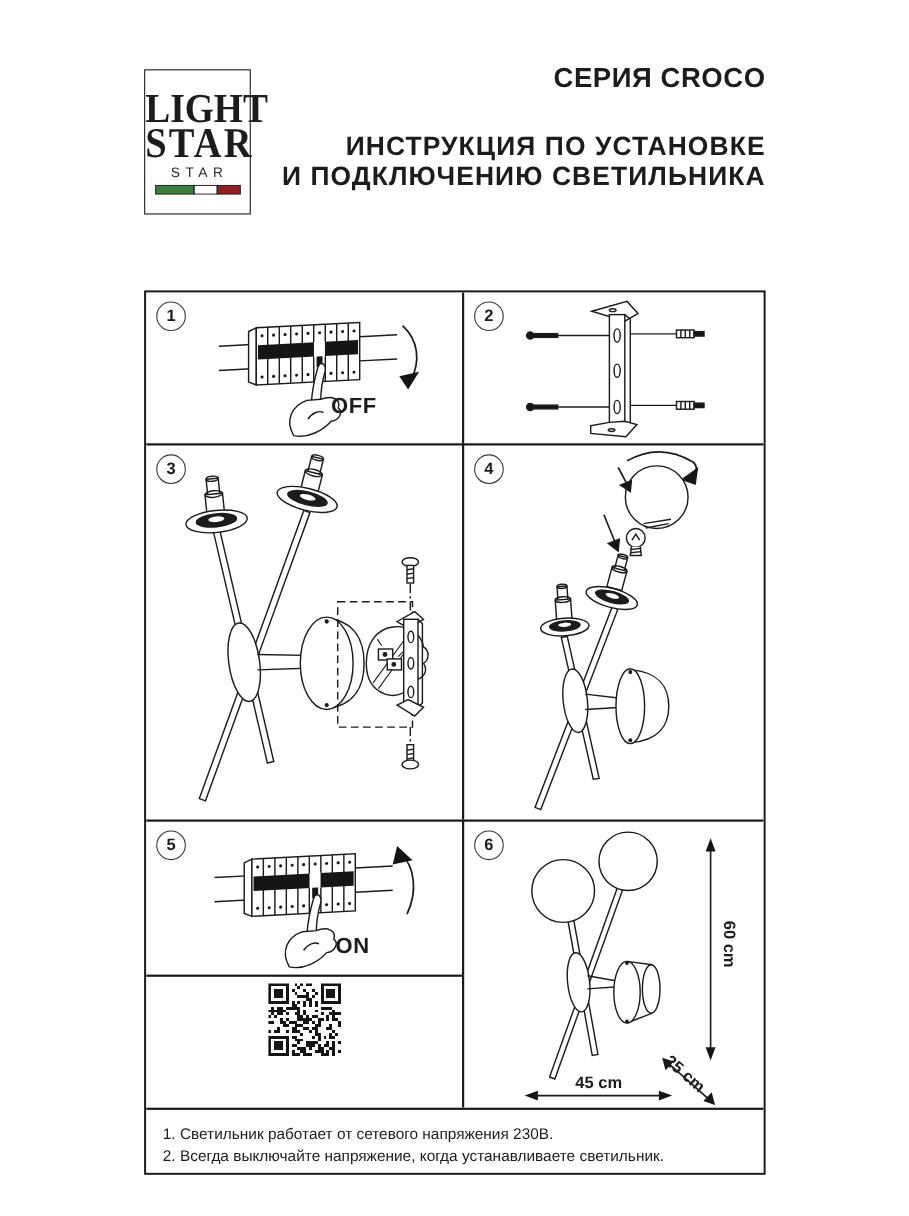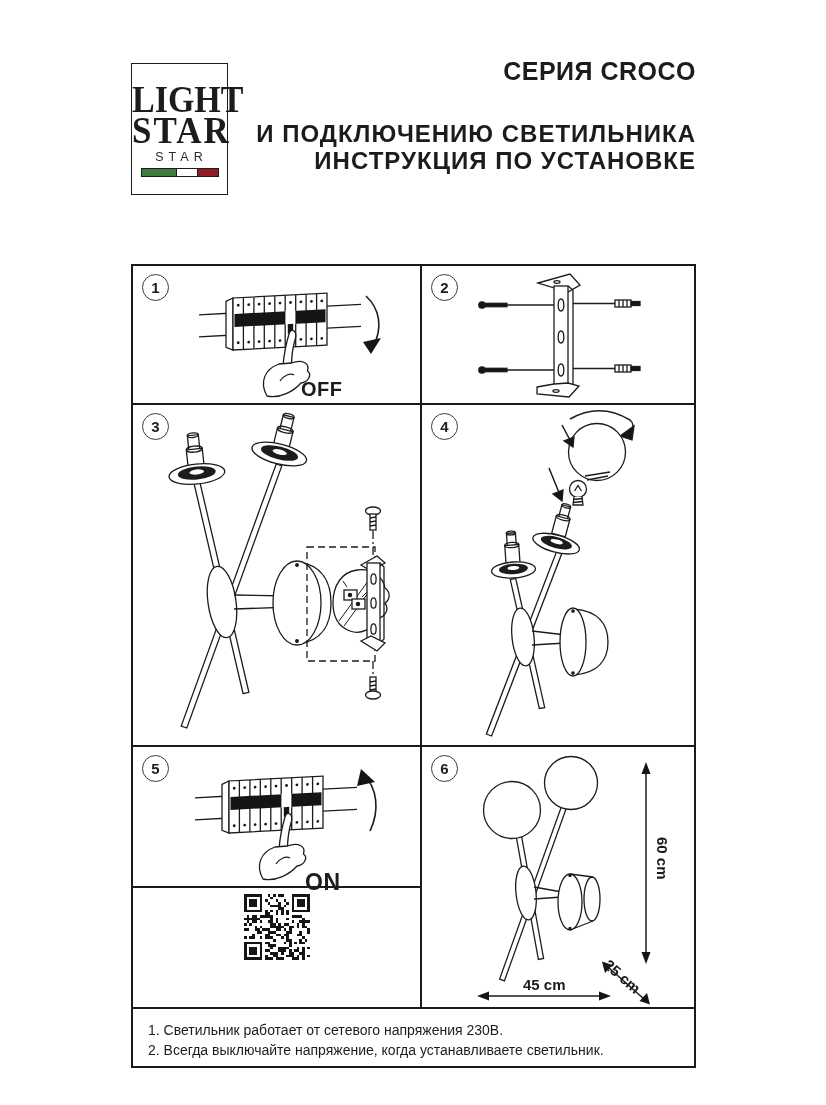--- a/index.html
+++ b/index.html
@@ -29,23 +29,23 @@
   .bl{border-left:2px solid #1a1a1a;}
   .bt{border-top:2px solid #1a1a1a;}
   #cell-p6{grid-column:2;grid-row:3/5;}
   #cell-footer{grid-column:1/3;grid-row:5;}
 
   .num{position:absolute;left:9px;top:8px;width:25px;height:25px;border:1.5px solid #3a3a3a;
        border-radius:50%;font-size:15px;font-weight:700;line-height:25px;text-align:center;
        background:#fff;z-index:3;}
   .art{position:absolute;inset:0;width:100%;height:100%;}
 
-  .lbl{position:absolute;font-weight:700;z-index:2;margin-top:20px;}
+  .lbl{position:absolute;font-weight:700;z-index:2;}
   #off-label{left:168px;top:92px;font-size:20px;letter-spacing:.5px;}
-  #on-label{left:172px;top:102px;font-size:23px;letter-spacing:.5px;}
+  #on-label{left:172px;top:102px;font-size:20px;letter-spacing:.5px;}
 
   .dim{position:absolute;font-size:15px;font-weight:700;white-space:nowrap;z-index:2;}
   #dim-h{left:249px;top:90px;transform:rotate(90deg);transform-origin:0 0;}
   #dim-w{left:101px;top:229px;text-align:right;}
   #dim-d{left:190px;top:209px;transform:rotate(41deg);transform-origin:0 0;}
 
   .qr-article{margin-top:9px;text-align:center;font-size:20px;font-weight:700;letter-spacing:1px;}
   #qr-svg{display:block;margin:6px auto 0;width:66px;height:66px;shape-rendering:crispEdges;}
 
   .footer-notes{padding:11px 14px 0 15px;font-size:14px;line-height:20px;}
@@ -101,22 +101,22 @@
     <svg class="logo-flag" width="78" height="9" viewBox="0 0 78 9">
       <rect x="0.5" y="0.5" width="35" height="8" stroke="#1c1c1c" fill="#3e7d3f"></rect>
       <rect x="35.5" y="0.5" width="21" height="8" stroke="#1c1c1c" fill="#ffffff"></rect>
       <rect x="56.5" y="0.5" width="21" height="8" stroke="#1c1c1c" fill="#8f1f24"></rect>
     </svg>
   </div>
 
   <div class="hdr">
     <div class="hdr-series">СЕРИЯ CROCO</div>
     <div class="hdr-instr">
+      <div>ИНСТРУКЦИЯ ПО УСТАНОВКЕ</div>
       <div>И ПОДКЛЮЧЕНИЮ СВЕТИЛЬНИКА</div>
-      <div>ИНСТРУКЦИЯ ПО УСТАНОВКЕ</div>
     </div>
   </div>
 
   <div class="grid">
 
     <div class="cell" id="cell-p1">
       <span class="num">1</span>
       <span class="lbl" id="off-label">OFF</span>
       <svg class="art" viewBox="0 0 287 137" preserveAspectRatio="none">
         <use href="#brk" xlink:href="#brk" transform="translate(100,32)"></use>

